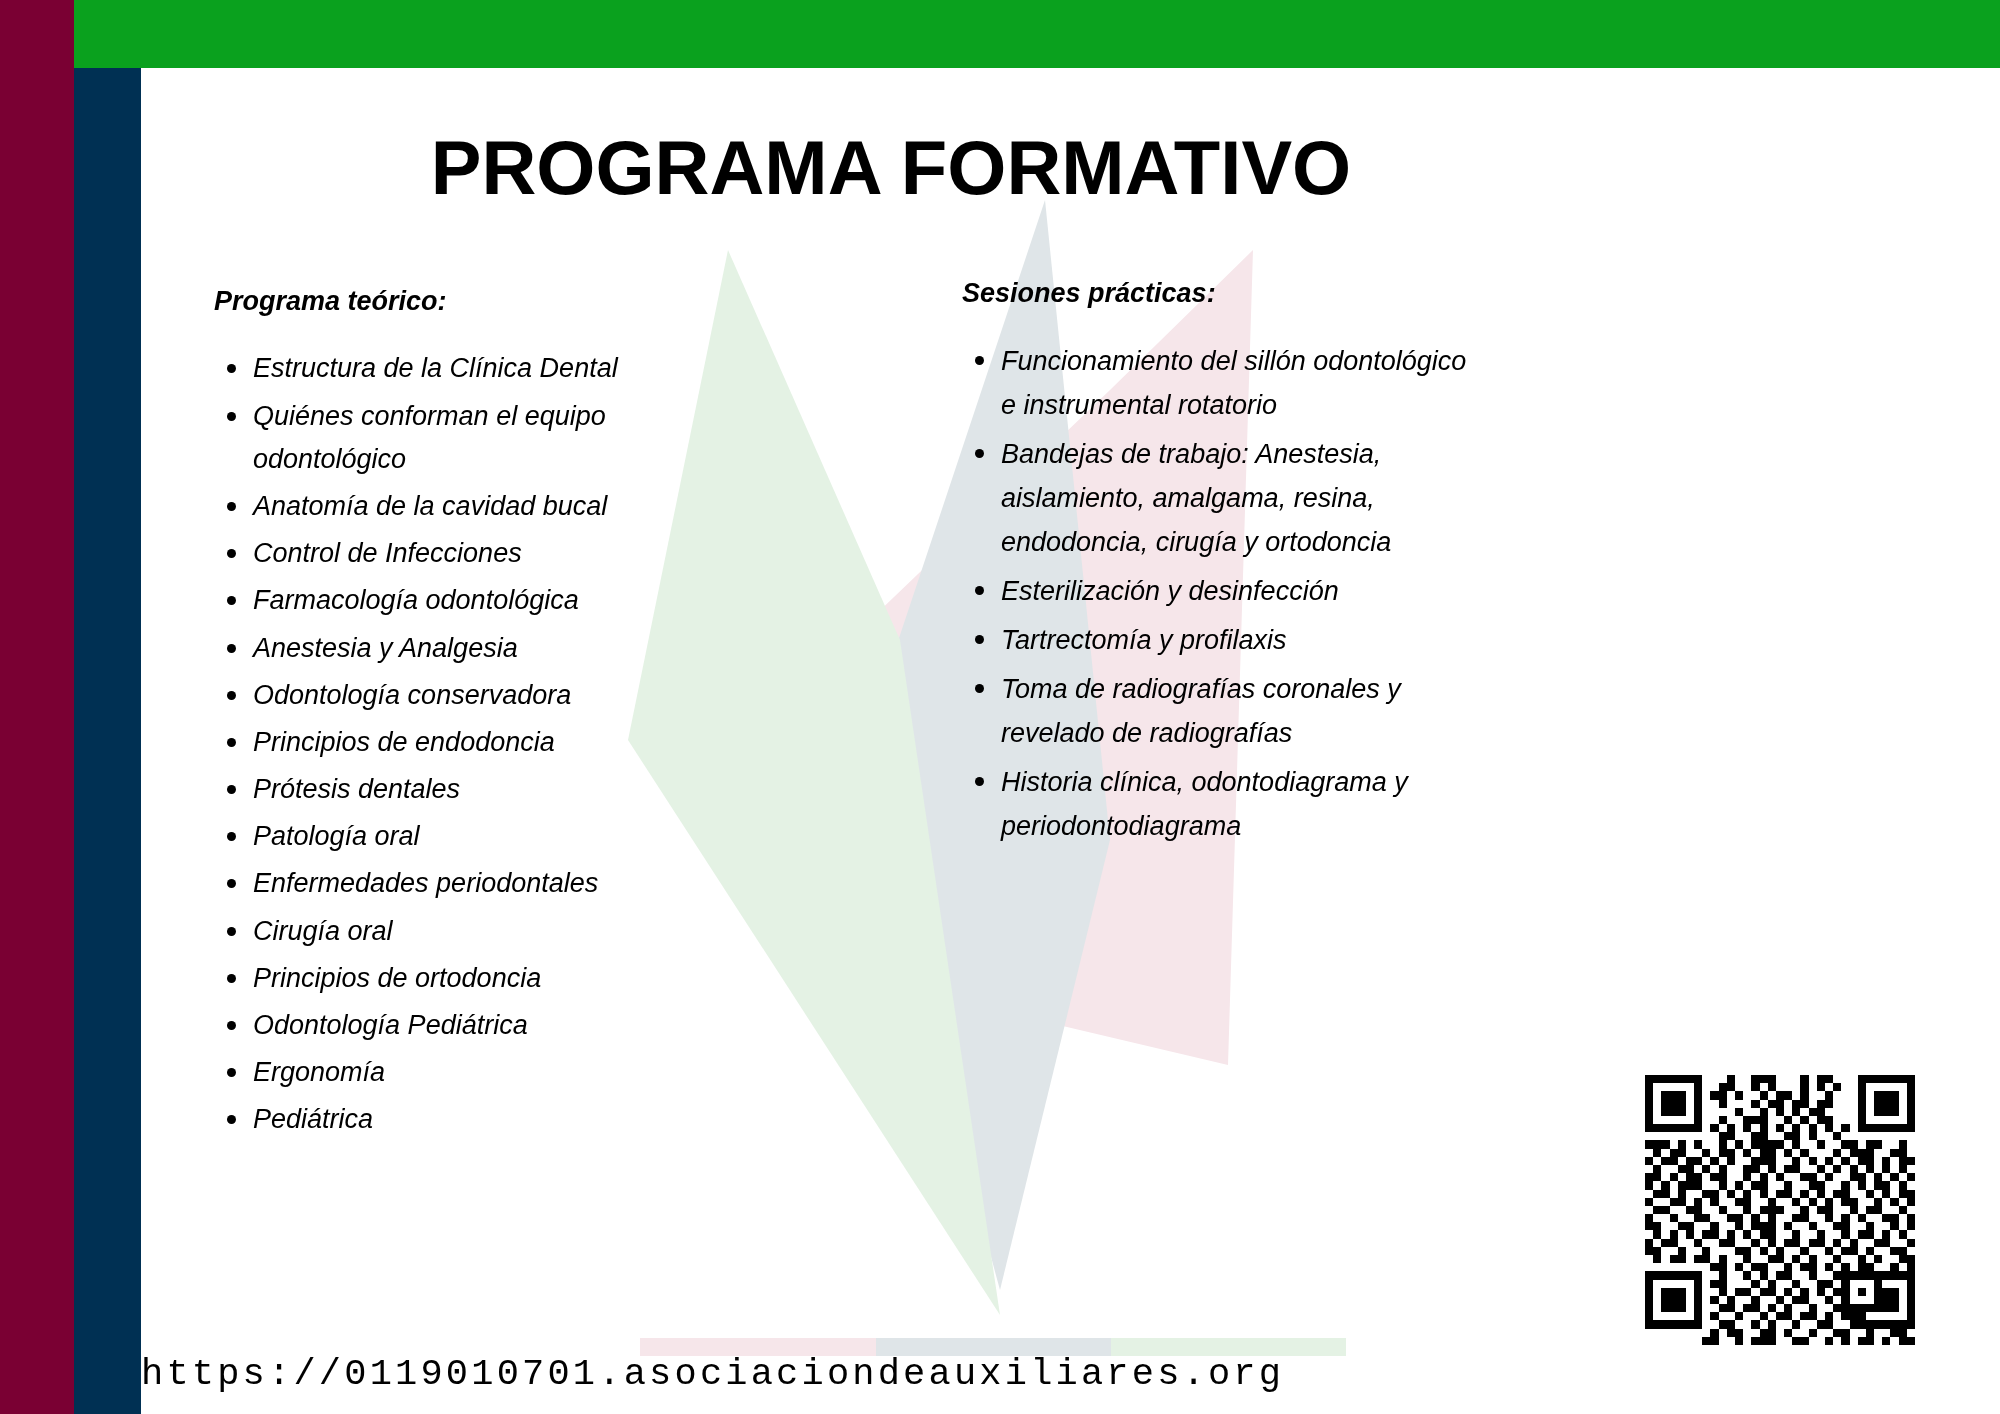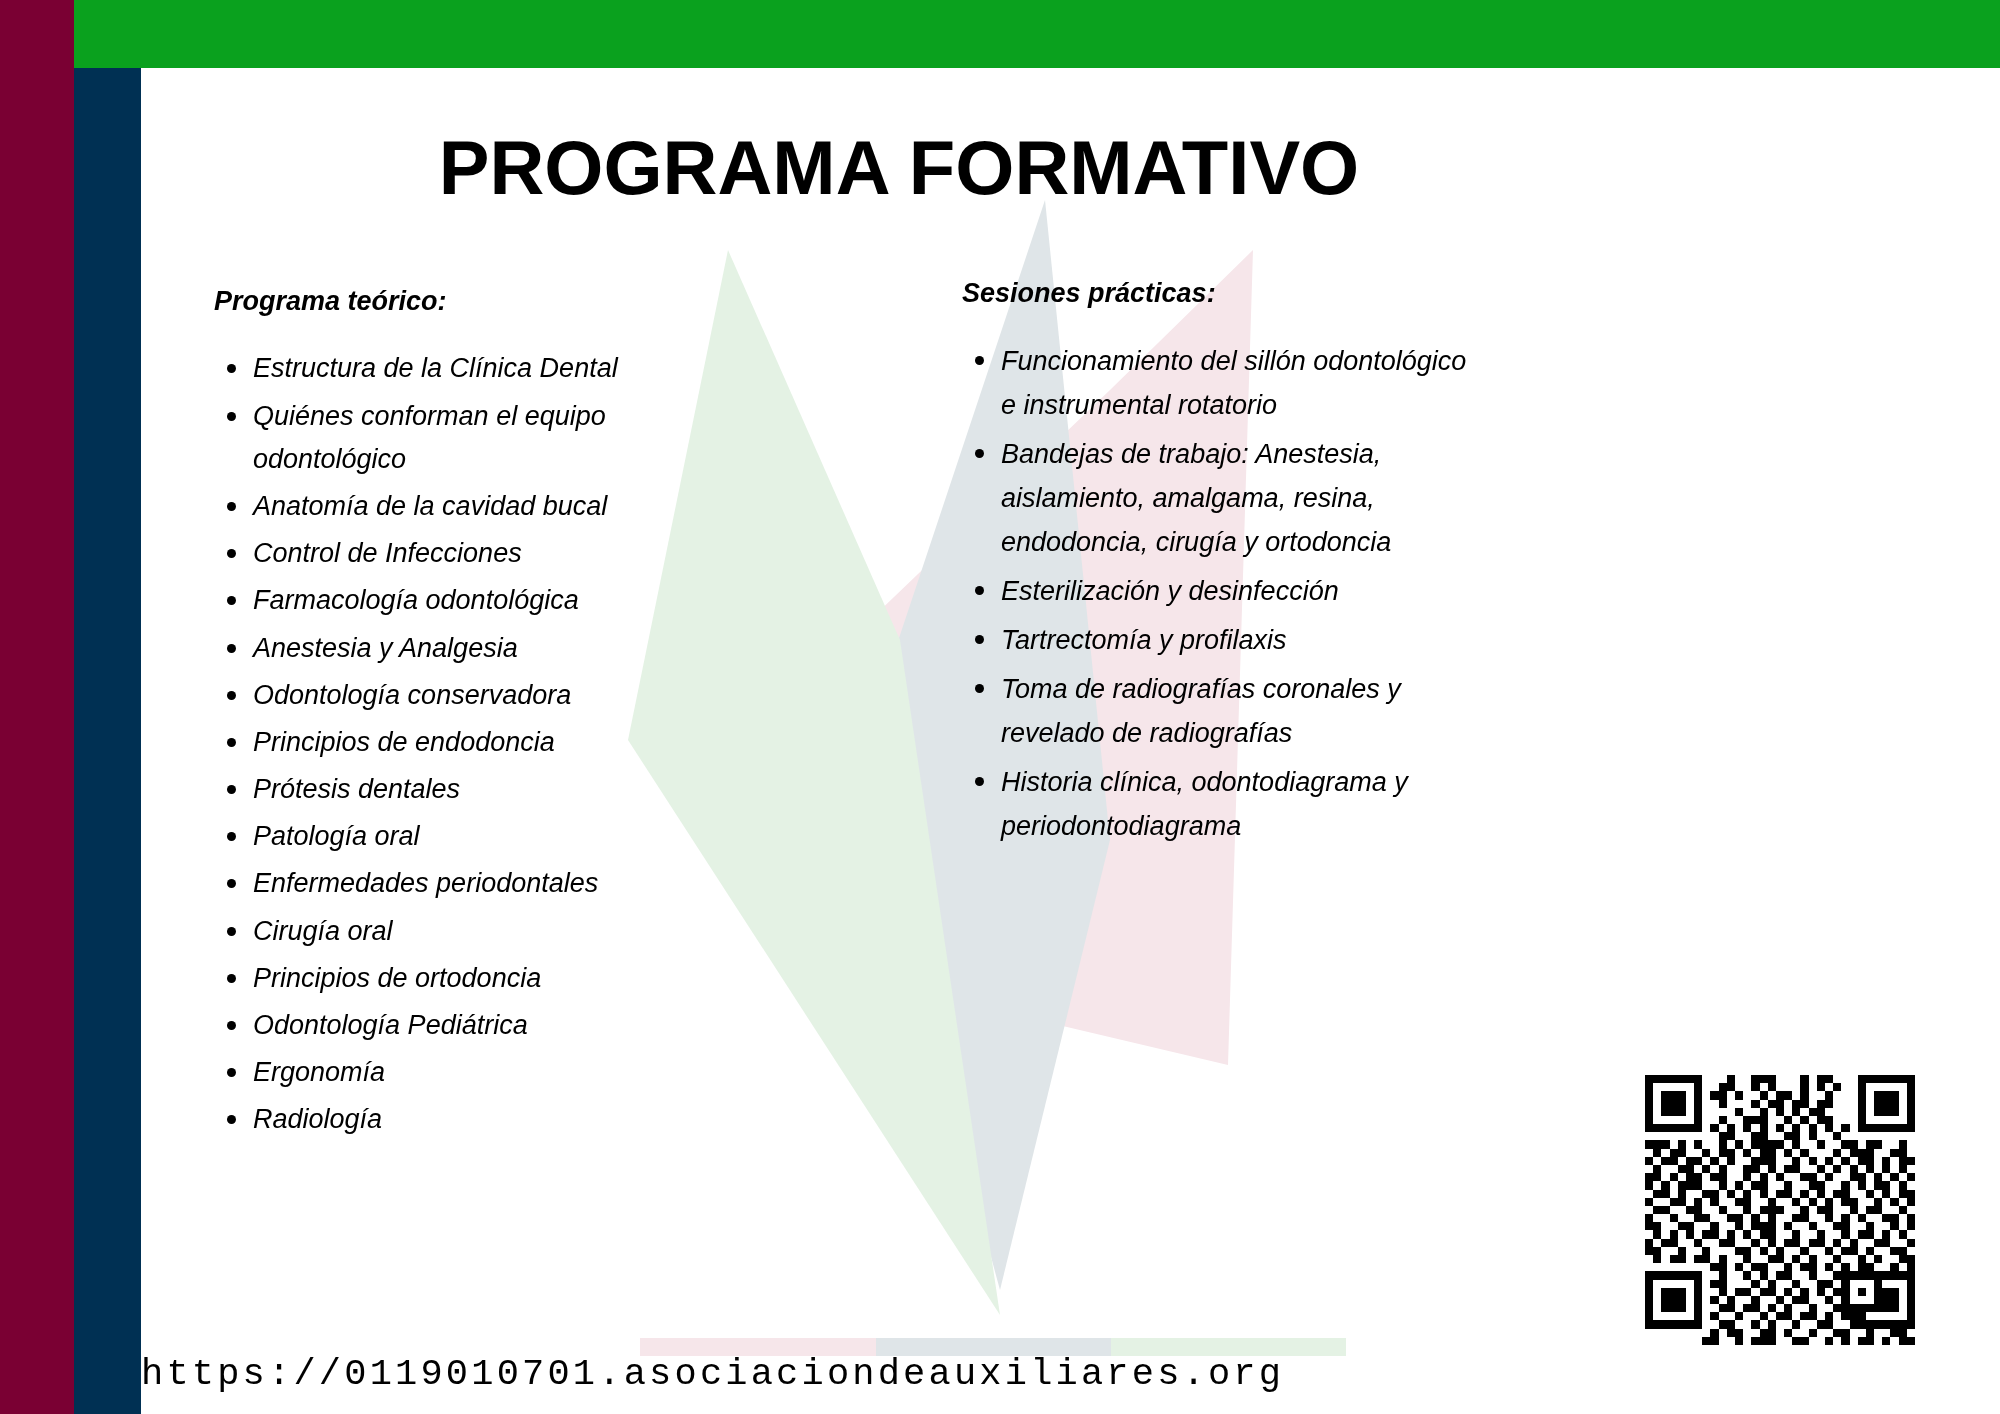--- a/index.html
+++ b/index.html
@@ -49,21 +49,20 @@
     position: absolute;
     left: 141px; top: 128px;
     width: 1500px;
     text-align: center;
     font-size: 76px;
     font-weight: bold;
     color: #000000;
     letter-spacing: 0px;
     line-height: 1.05;
     white-space: nowrap;
-    margin-left: 8px;
   }
 
   
   .col {
     position: absolute;
     color: #000000;
   }
   .col-left  { left: 214px; top: 285px; width: 520px; }
   .col-right { left: 962px; top: 277px; width: 520px; }
 
@@ -163,21 +162,21 @@
       <li>Anestesia y Analgesia</li>
       <li>Odontología conservadora</li>
       <li>Principios de endodoncia</li>
       <li>Prótesis dentales</li>
       <li>Patología oral</li>
       <li>Enfermedades periodontales</li>
       <li>Cirugía oral</li>
       <li>Principios de ortodoncia</li>
       <li>Odontología Pediátrica</li>
       <li>Ergonomía</li>
-      <li>Radiología</li>
+      <li>Pediátrica</li>
     </ul>
   </div>
 
   <div class="col col-right">
     <div class="col-heading">Sesiones prácticas:</div>
     <ul class="bullets">
       <li>Funcionamiento del sillón odontológico e instrumental rotatorio</li>
       <li>Bandejas de trabajo: Anestesia, aislamiento, amalgama, resina, endodoncia, cirugía y ortodoncia</li>
       <li>Esterilización y desinfección</li>
       <li>Tartrectomía y profilaxis</li>

